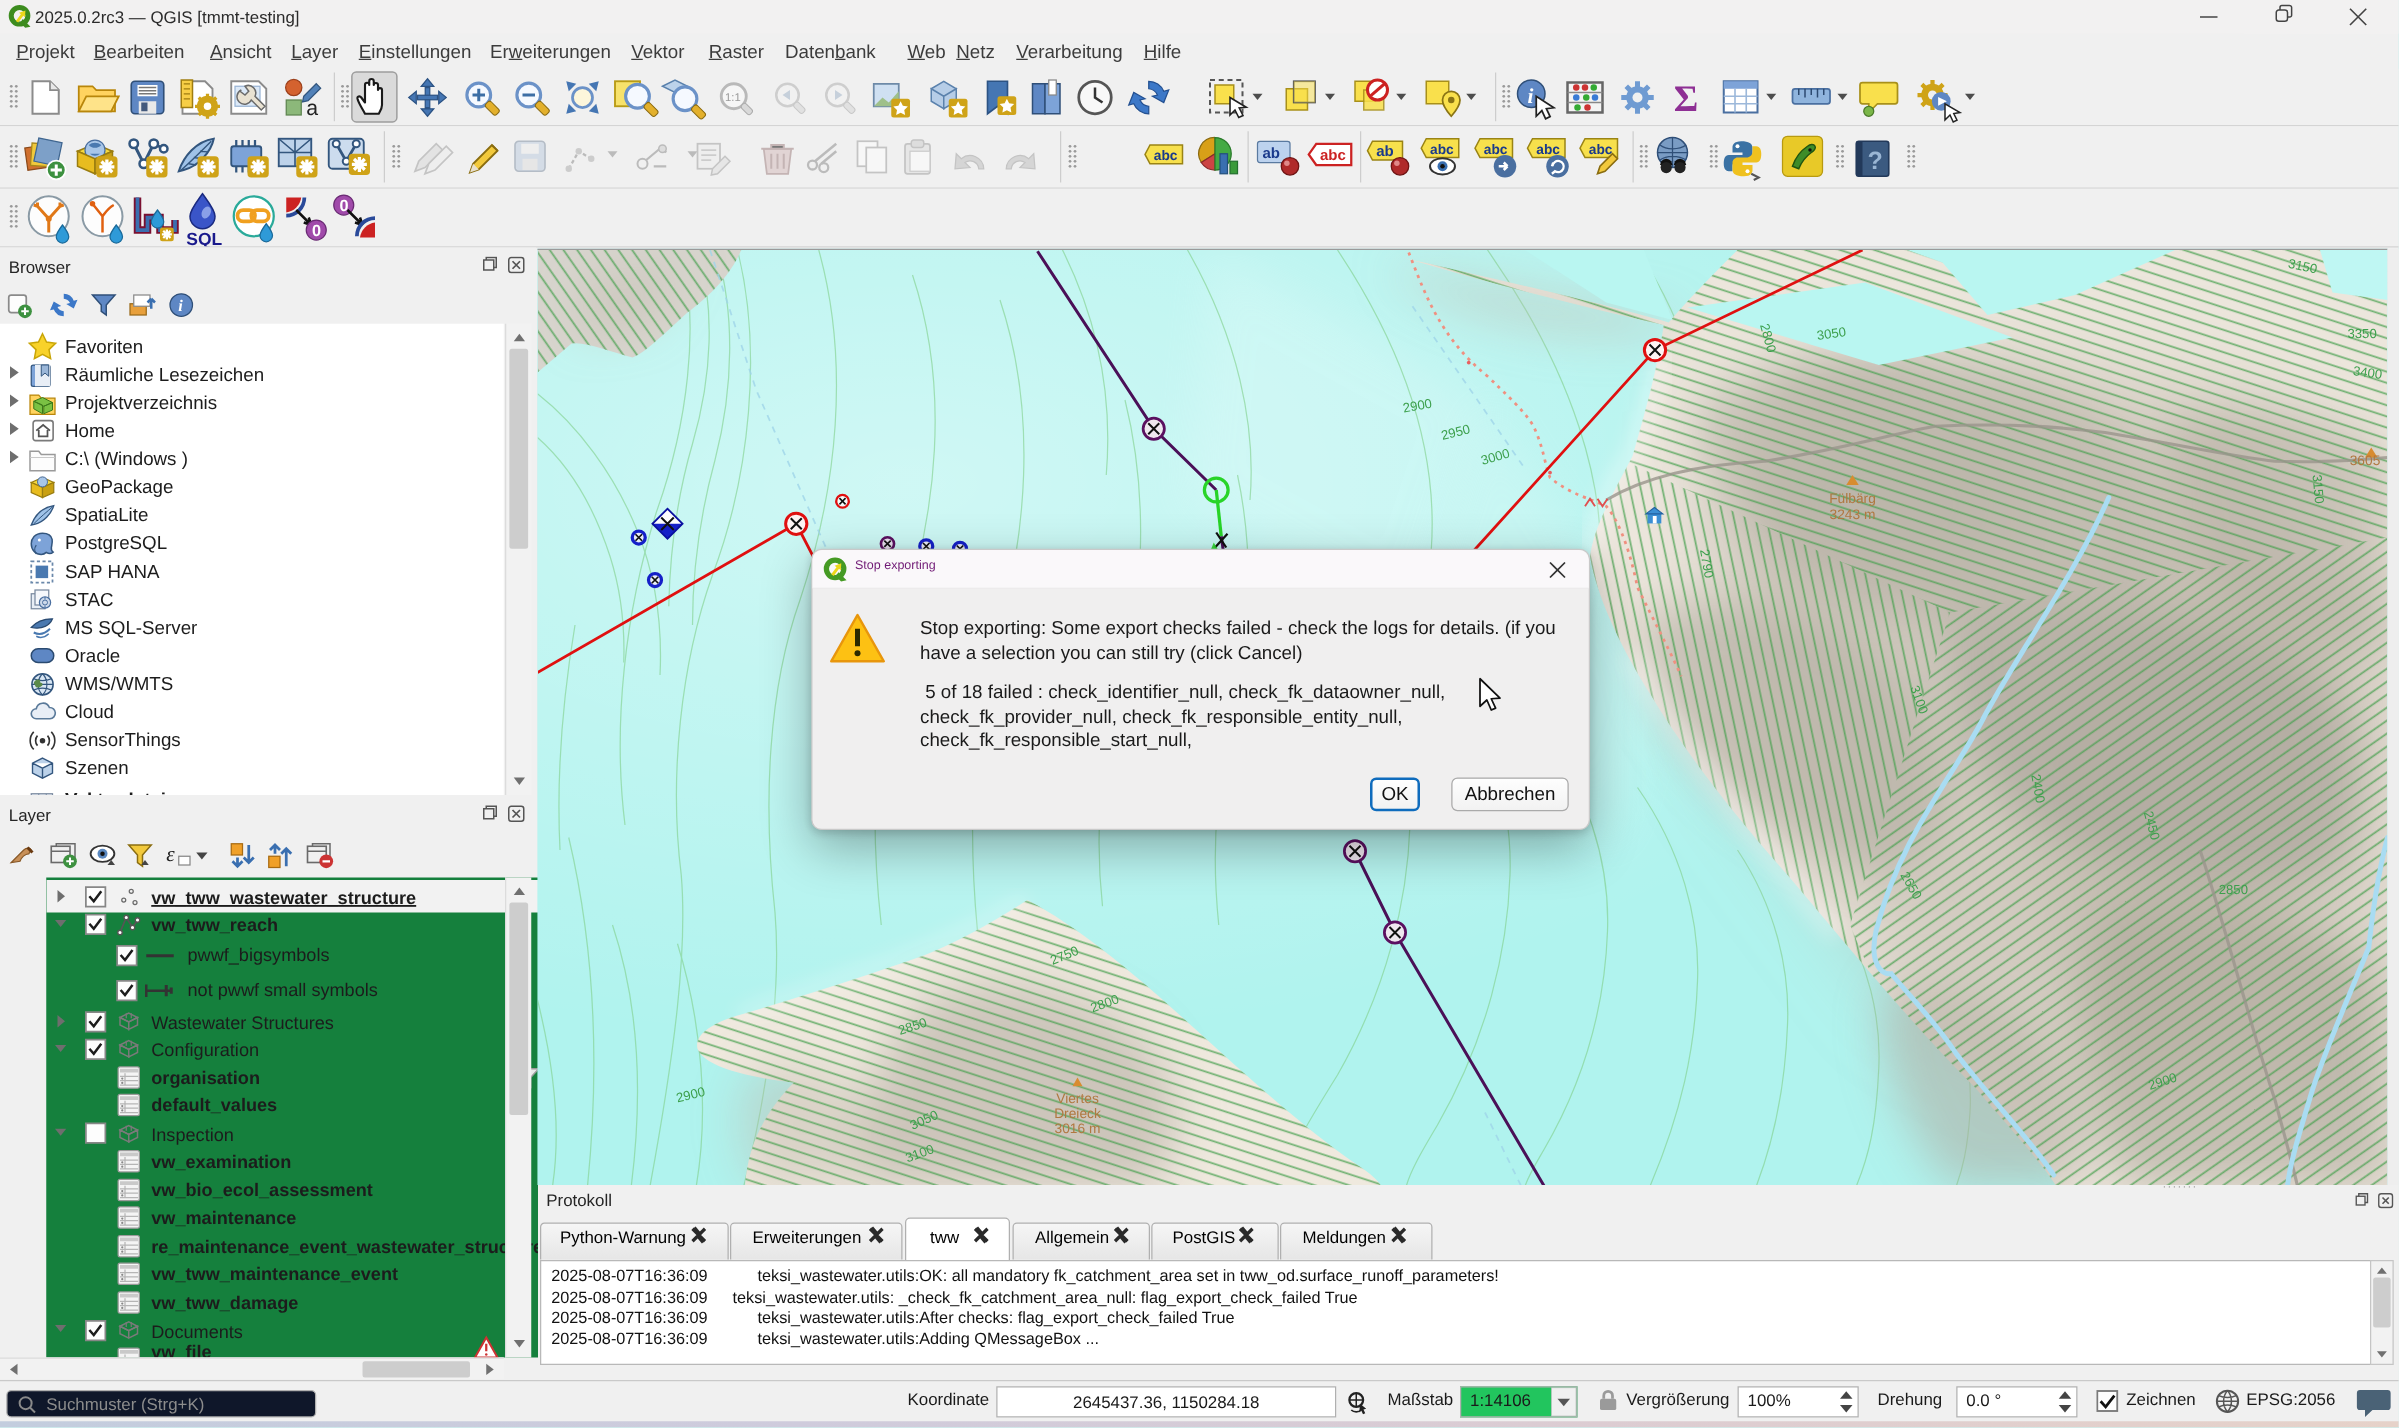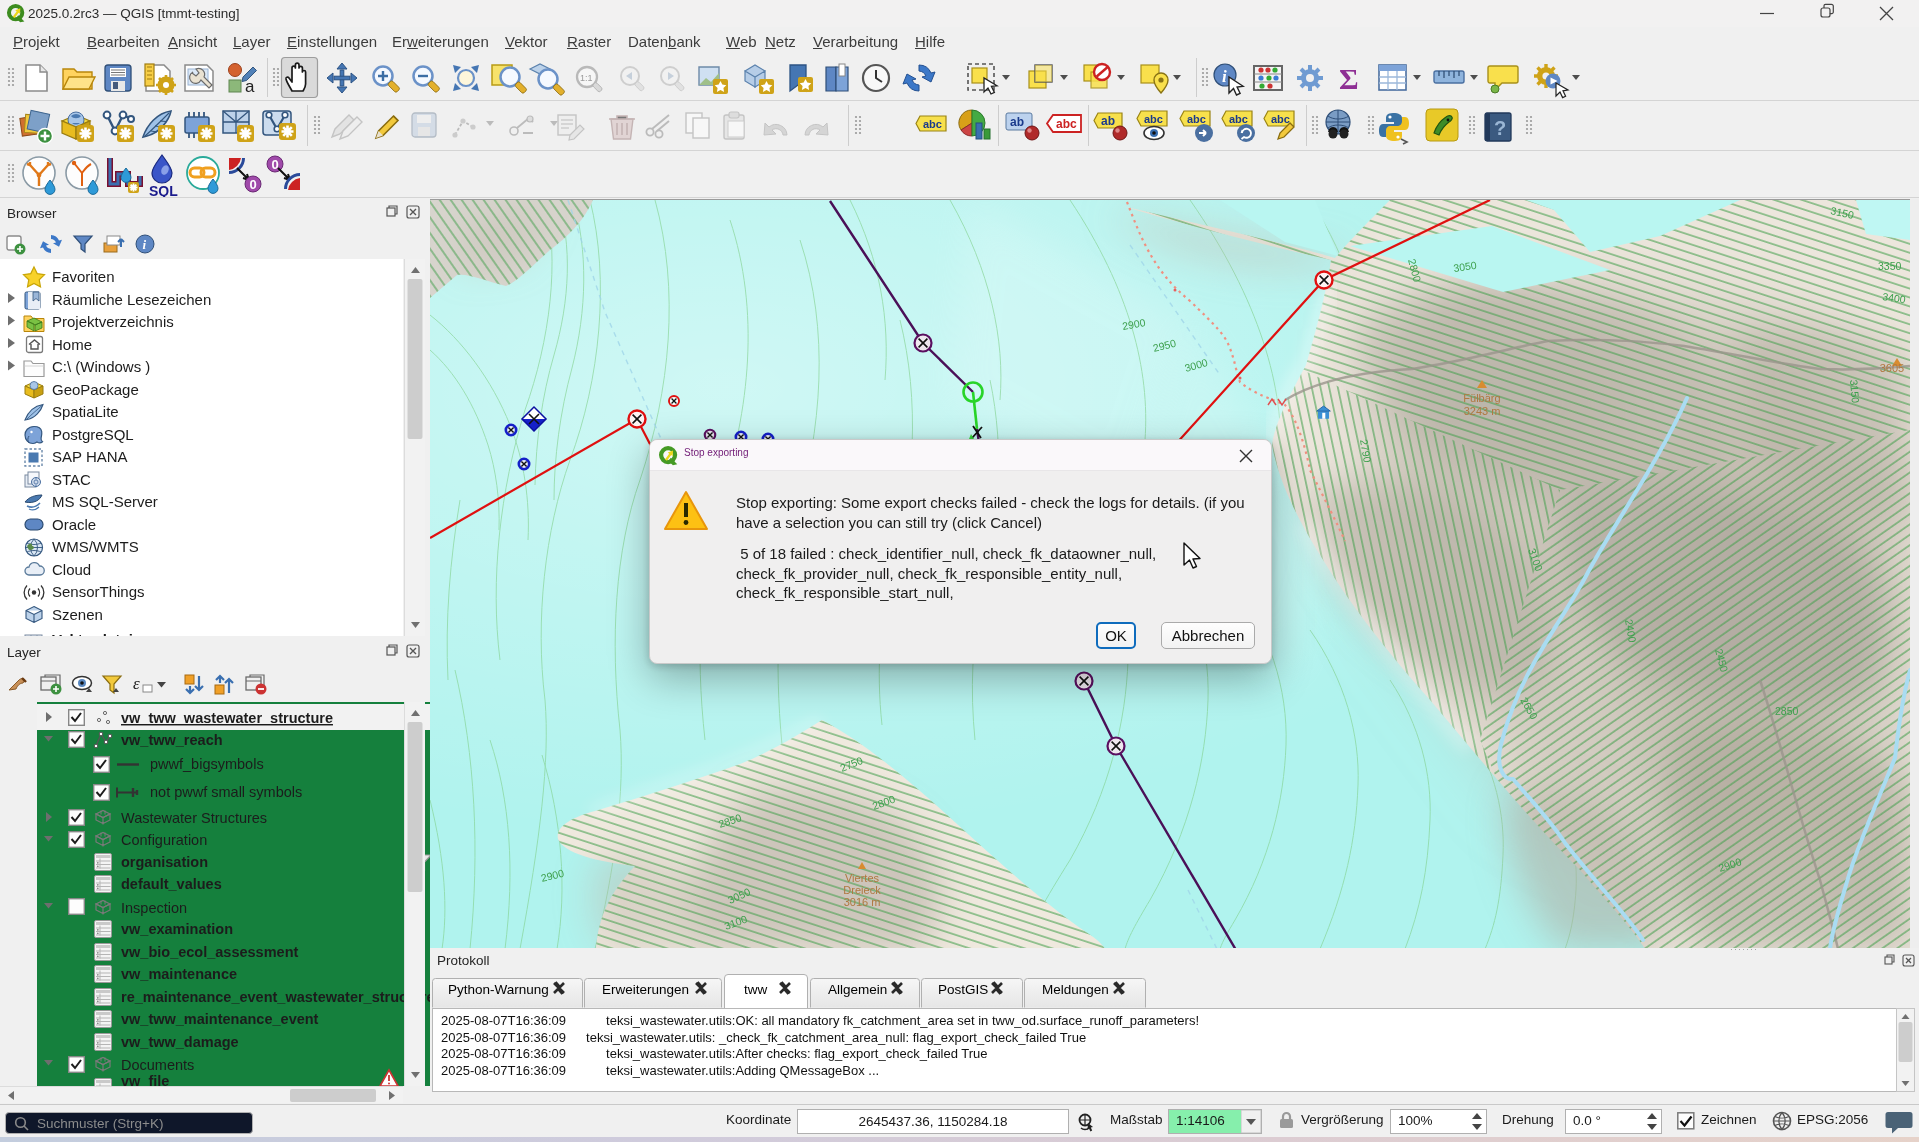--- a/index.html
+++ b/index.html
@@ -30,21 +30,21 @@
     <svg class="abs" style="left:1752px;top:0;" width="167" height="27" viewBox="0 0 167 27">
       <line x1="8" y1="13.5" x2="22" y2="13.5" stroke="#444" stroke-width="1.2"></line>
       <rect x="69" y="8" width="9" height="9" fill="none" stroke="#444" stroke-width="1.2" rx="2"></rect>
       <path d="M72 8 v-2.2 a1.5 1.5 0 0 1 1.5 -1.5 h6 a1.8 1.8 0 0 1 1.8 1.8 v6 a1.5 1.5 0 0 1 -1.5 1.5 h-2" fill="none" stroke="#444" stroke-width="1.2"></path>
       <path d="M128 7 l13 13 M141 7 l-13 13" stroke="#444" stroke-width="1.3"></path>
     </svg>
   </div>
 
   <div class="abs menubar" id="menubar">
     <span class="menuitem" style="left:13px;"><u>P</u>rojekt</span>
-    <span class="menuitem" style="left:87px;"><u>B</u>earbeiten</span>
+    <span class="menuitem" style="left:75px;"><u>B</u>earbeiten</span>
     <span class="menuitem" style="left:168px;"><u>A</u>nsicht</span>
     <span class="menuitem" style="left:233px;"><u>L</u>ayer</span>
     <span class="menuitem" style="left:287px;"><u>E</u>instellungen</span>
     <span class="menuitem" style="left:392px;">Er<u>w</u>eiterungen</span>
     <span class="menuitem" style="left:505px;"><u>V</u>ektor</span>
     <span class="menuitem" style="left:567px;"><u>R</u>aster</span>
     <span class="menuitem" style="left:628px;">Daten<u>b</u>ank</span>
     <span class="menuitem" style="left:726px;"><u>W</u>eb</span>
     <span class="menuitem" style="left:765px;"><u>N</u>etz</span>
     <span class="menuitem" style="left:813px;"><u>V</u>erarbeitung</span>
@@ -1208,21 +1208,21 @@
     </div>
     <span class="abs" style="left:726px;top:7px;">Koordinate</span>
     <div class="abs" style="left:797px;top:4px;width:272px;height:25px;background:#fff;border:1px solid #b0b0b0;text-align:center;"><span style="line-height:23px;">2645437.36, 1150284.18</span></div>
     <svg class="abs" style="left:1076px;top:6px;" width="22" height="22" viewBox="0 0 22 22">
       <circle cx="9" cy="9" r="5.5" fill="none" stroke="#222" stroke-width="1.8"></circle>
       <path d="M9 3.5 v11 M3.5 9 h11" stroke="#222" stroke-width="1.2"></path>
       <path d="M12 12 l5 4 -2.2 .6 1.4 3 -1.8 .8 -1.4 -3 -1.6 1.6 z" fill="#222"></path>
       <path d="M5 17 c2 2 6 2 8 0" stroke="#222" stroke-width="1.4" fill="none"></path>
     </svg>
     <span class="abs" style="left:1110px;top:7px;">Maßstab</span>
-    <div class="abs" style="left:1168px;top:4px;width:94px;height:25px;background:#86efac;border:1px solid #b0b0b0;">
+    <div class="abs" style="left:1168px;top:4px;width:94px;height:25px;background:#22c55e;border:1px solid #b0b0b0;">
       <span class="abs" style="left:7px;top:3px;">1:14106</span>
       <svg class="abs" style="left:72px;top:0px;" width="20" height="23">
         <rect x="0" y="0" width="20" height="23" fill="#f0f0f0" stroke="#c0c0c0" stroke-width="1"></rect>
         <path d="M5 9 h10 l-5 6 z" fill="#555"></path>
       </svg>
     </div>
     <svg class="abs" style="left:1278px;top:6px;" width="18" height="20" viewBox="0 0 18 20">
       <rect x="2" y="8" width="13" height="9" rx="1.5" fill="#9a9a9a"></rect>
       <path d="M5 8 v-2.5 a3.5 3.5 0 0 1 7 0 v2.5" fill="none" stroke="#9a9a9a" stroke-width="2.2"></path>
     </svg>

